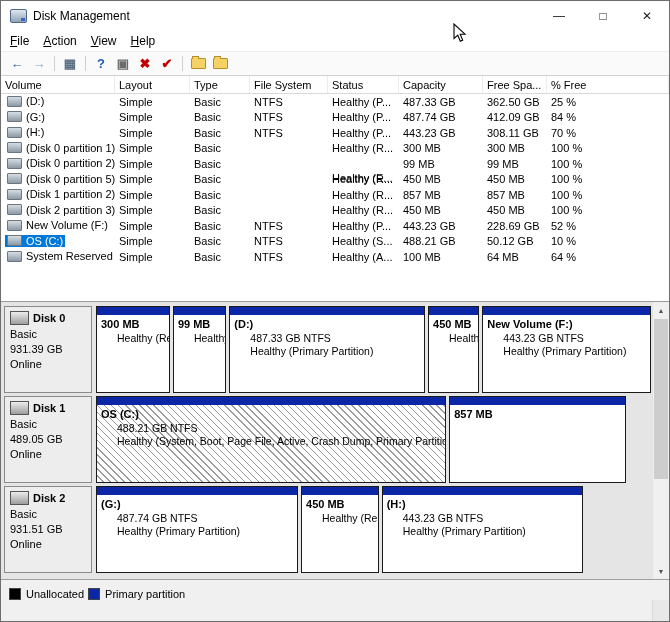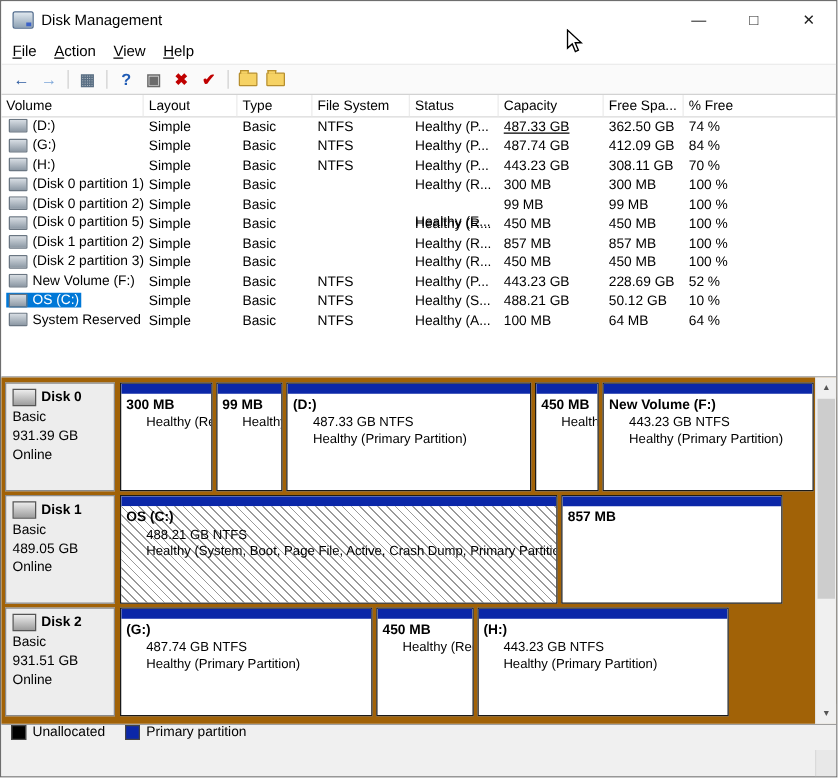--- a/index.html
+++ b/index.html
@@ -31,42 +31,42 @@
   .vol-header{display:flex;height:18px;box-sizing:border-box;font-size:11px;border-bottom:1px solid #d9d9d9;align-items:center;}
   .vol-hcell{padding:0 4px;box-sizing:border-box;border-right:1px solid #ececec;height:100%;display:flex;align-items:center;overflow:hidden;white-space:nowrap;}
   .vol-row{display:flex;height:15.5px;font-size:11px;align-items:center;}
   .vol-cell{padding:0 4px;box-sizing:border-box;overflow:hidden;white-space:nowrap;}
   .vol-name-wrap{display:inline-flex;align-items:center;gap:4px;padding:0 2px;}
   .drive-ico{width:13px;height:9px;background:linear-gradient(#d7dde3,#8d99a5);border:1px solid #6a7682;border-radius:1px;flex:none;}
   .vol-row.selected .vol-name-wrap{background:var(--sel);}
   .vol-row.selected .vol-label{color:#fff;}
 
   
-  .disk-pane{position:relative;height:277px;box-sizing:border-box;background:#a16207;padding:4px 0 0 3px;}
+  .disk-pane{position:relative;height:277px;box-sizing:border-box;background:#e5e5e5;padding:4px 0 0 3px;}
   .disk-row{display:flex;height:87px;margin-bottom:3px;}
   .disk-info{width:88px;flex:none;background:#ededed;border:1px solid #8a8a8a;box-sizing:border-box;padding:4px 3px 0 5px;font-size:11px;overflow:hidden;}
   .disk-head{display:flex;gap:4px;align-items:center;font-weight:bold;}
   .disk-ico{width:17px;height:12px;background:linear-gradient(#ececec,#9d9d9d);border:1px solid #555;flex:none;}
   .info-line{margin-top:3px;white-space:nowrap;}
   .partitions{flex:1;display:flex;gap:3px;margin-left:4px;margin-right:18px;}
   .part{border:1px solid #1a1a1a;box-sizing:border-box;background:#fff;display:flex;flex-direction:column;overflow:hidden;}
   .part-head{height:8px;flex:none;background:var(--navy);}
   .part-body{flex:1;padding:3px 3px 0 4px;font-size:10.5px;line-height:1.25;overflow:hidden;}
   .part-body .l1{font-weight:bold;font-size:11px;white-space:nowrap;}
   .part-body .ln{white-space:nowrap;padding-left:16px;}
   .part.hatched .part-body{background:repeating-linear-gradient(45deg,#ffffff 0px,#ffffff 4px,#9a9a9a 4px,#9a9a9a 5px);}
 
   
   .vscroll{position:absolute;top:0;right:0;width:16px;height:100%;background:#f0f0f0;border-left:1px solid #e2e2e2;}
   .vs-btn{height:16px;display:flex;align-items:center;justify-content:center;font-size:7px;color:#555;background:#f0f0f0;}
   .vs-btn.down{position:absolute;bottom:0;left:0;right:0;}
   .vs-thumb{position:absolute;top:17px;left:1px;right:1px;height:160px;background:#cdcdcd;}
 
   
-  .legend{height:21px;box-sizing:border-box;border-top:1px solid #9e9e9e;background:#f0f0f0;display:flex;align-items:flex-start;gap:16px;padding-left:8px;font-size:11px;}
+  .legend{height:21px;box-sizing:border-box;border-top:1px solid #9e9e9e;background:#f0f0f0;display:flex;align-items:flex-end;gap:4px;padding-left:8px;font-size:11px;}
   .legend-item{display:flex;align-items:center;}
   .swatch{width:10px;height:10px;border:1px solid #444;margin-right:5px;flex:none;}
   .bottom-band{height:21px;background:#f0f0f0;position:relative;}
   .scroll-corner{position:absolute;right:0;top:0;width:16px;height:100%;background:#e8e8e8;border-left:1px solid #dadada;}
 
   .cursor{position:absolute;left:452px;top:22px;z-index:50;pointer-events:none;}
 </style>
 </head>
 <body>
 
@@ -122,23 +122,23 @@
     <div id="vol-body">
         <div class="vol-row">
           <div class="vol-cell" style="width: 114px;"><span class="vol-name-wrap">
               <span class="drive-ico"></span>
               <span class="vol-label">(D:)</span>
             </span></div>
           <div class="vol-cell" style="width: 75px;">Simple</div>
           <div class="vol-cell" style="width: 60px;">Basic</div>
           <div class="vol-cell" style="width: 78px;">NTFS</div>
           <div class="vol-cell" style="width: 71px;">Healthy (P...</div>
-          <div class="vol-cell" style="width: 84px; text-decoration: underline;">487.33 GB</div>
+          <div class="vol-cell" style="width: 84px;">487.33 GB</div>
           <div class="vol-cell" style="width: 64px;">362.50 GB</div>
-          <div class="vol-cell" style="width: 122px;">74 %</div>
+          <div class="vol-cell" style="width: 122px;">25 %</div>
         </div>
         <div class="vol-row">
           <div class="vol-cell" style="width: 114px;"><span class="vol-name-wrap">
               <span class="drive-ico"></span>
               <span class="vol-label">(G:)</span>
             </span></div>
           <div class="vol-cell" style="width: 75px;">Simple</div>
           <div class="vol-cell" style="width: 60px;">Basic</div>
           <div class="vol-cell" style="width: 78px;">NTFS</div>
           <div class="vol-cell" style="width: 71px;">Healthy (P...</div>

